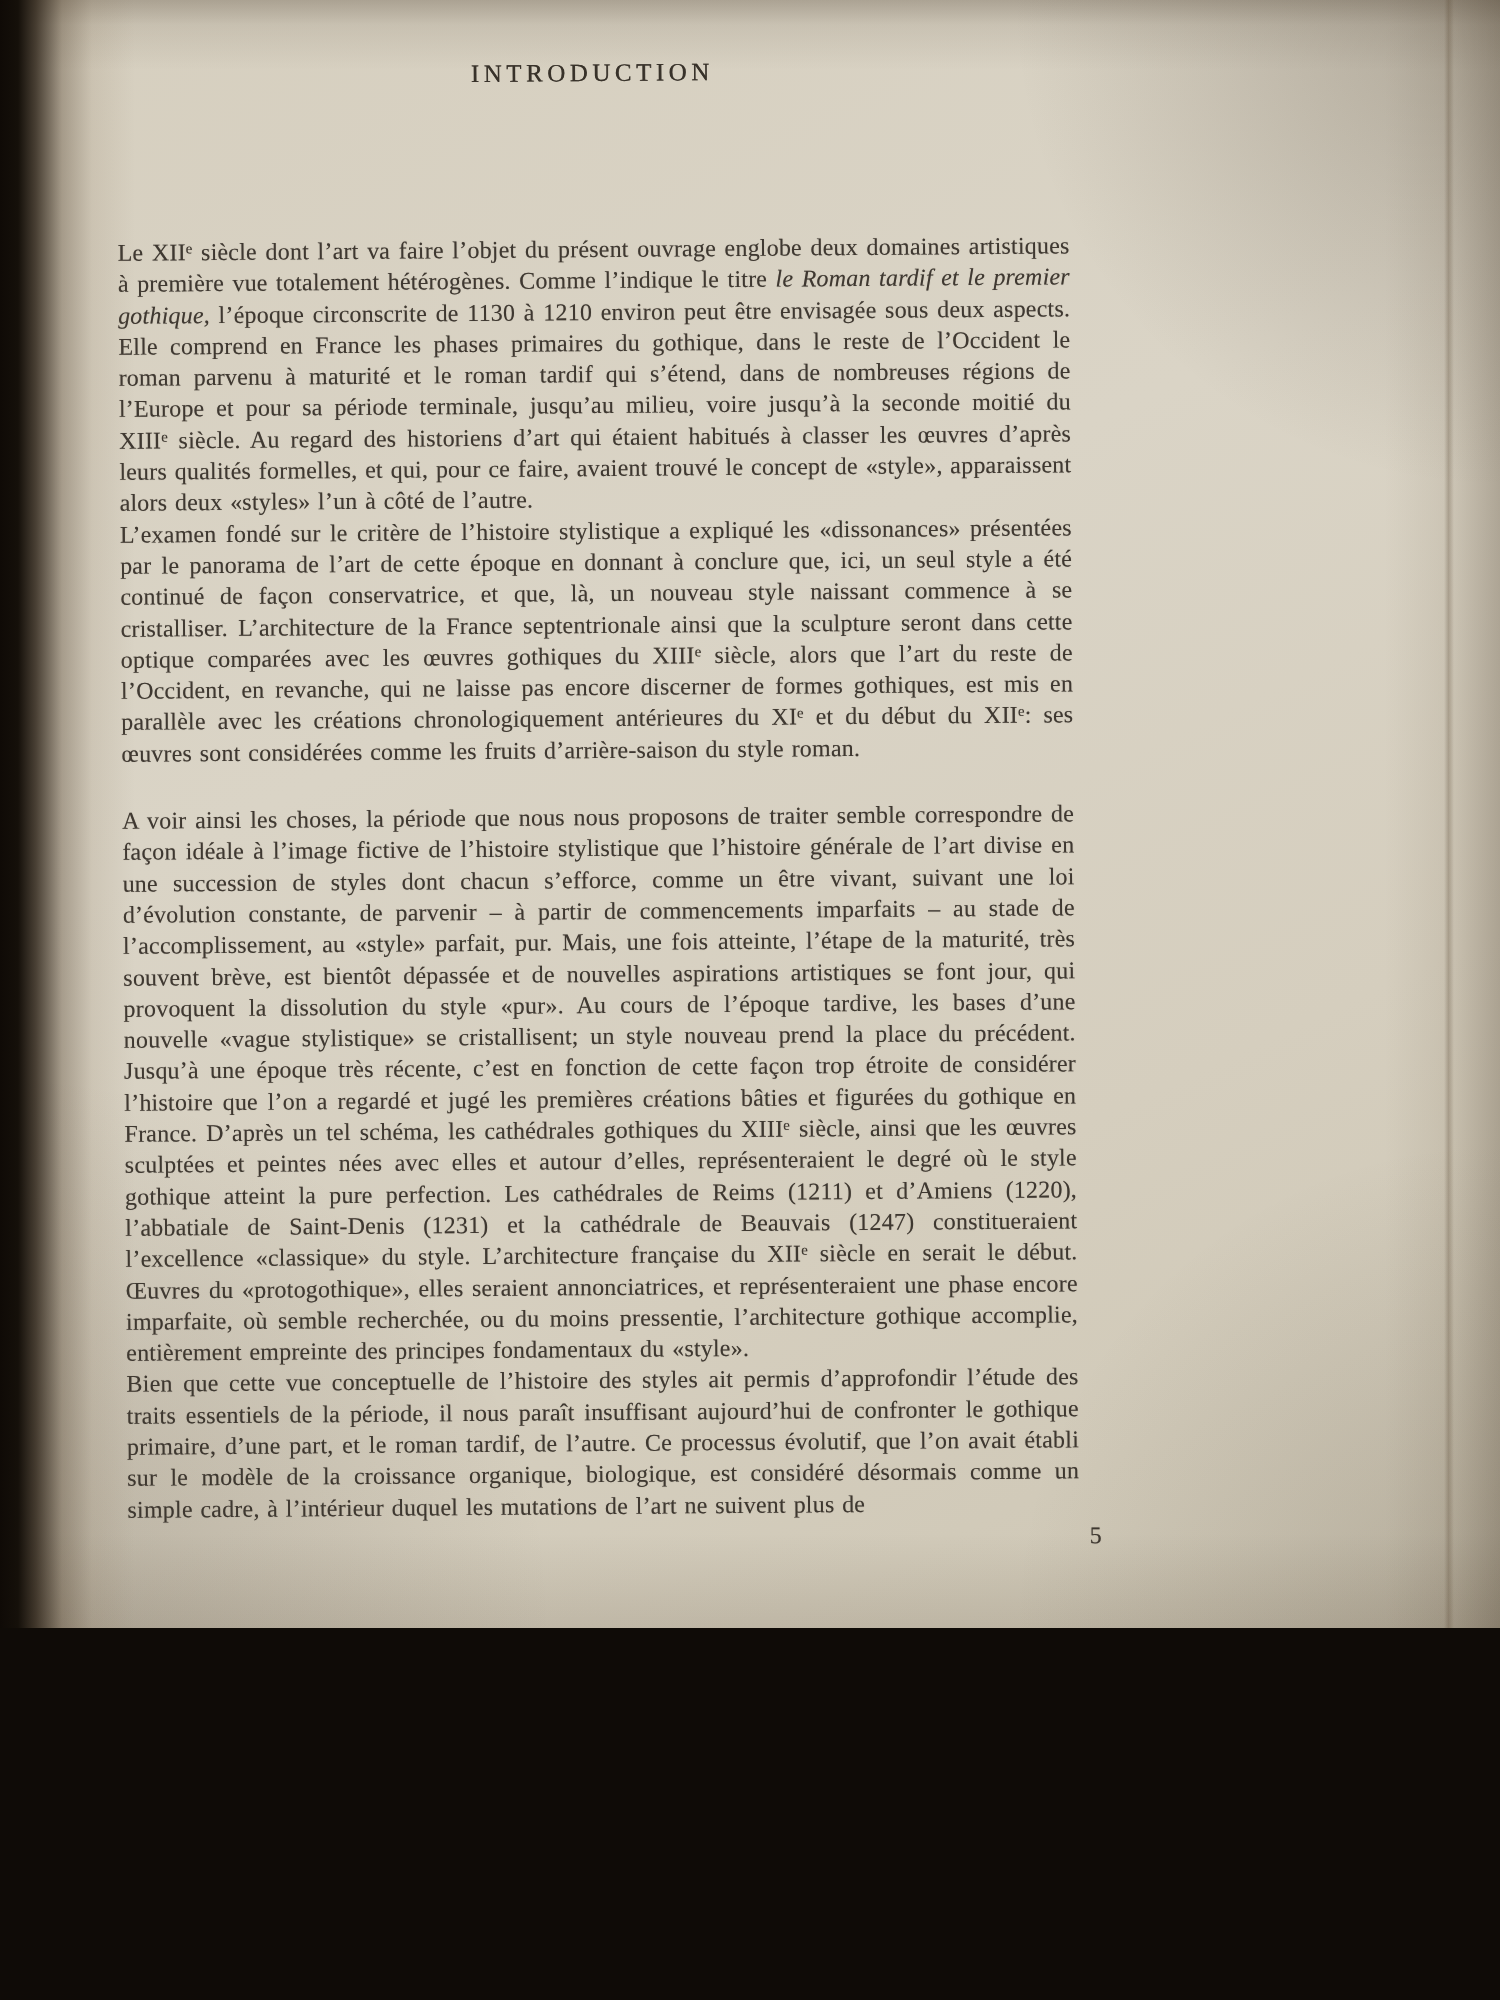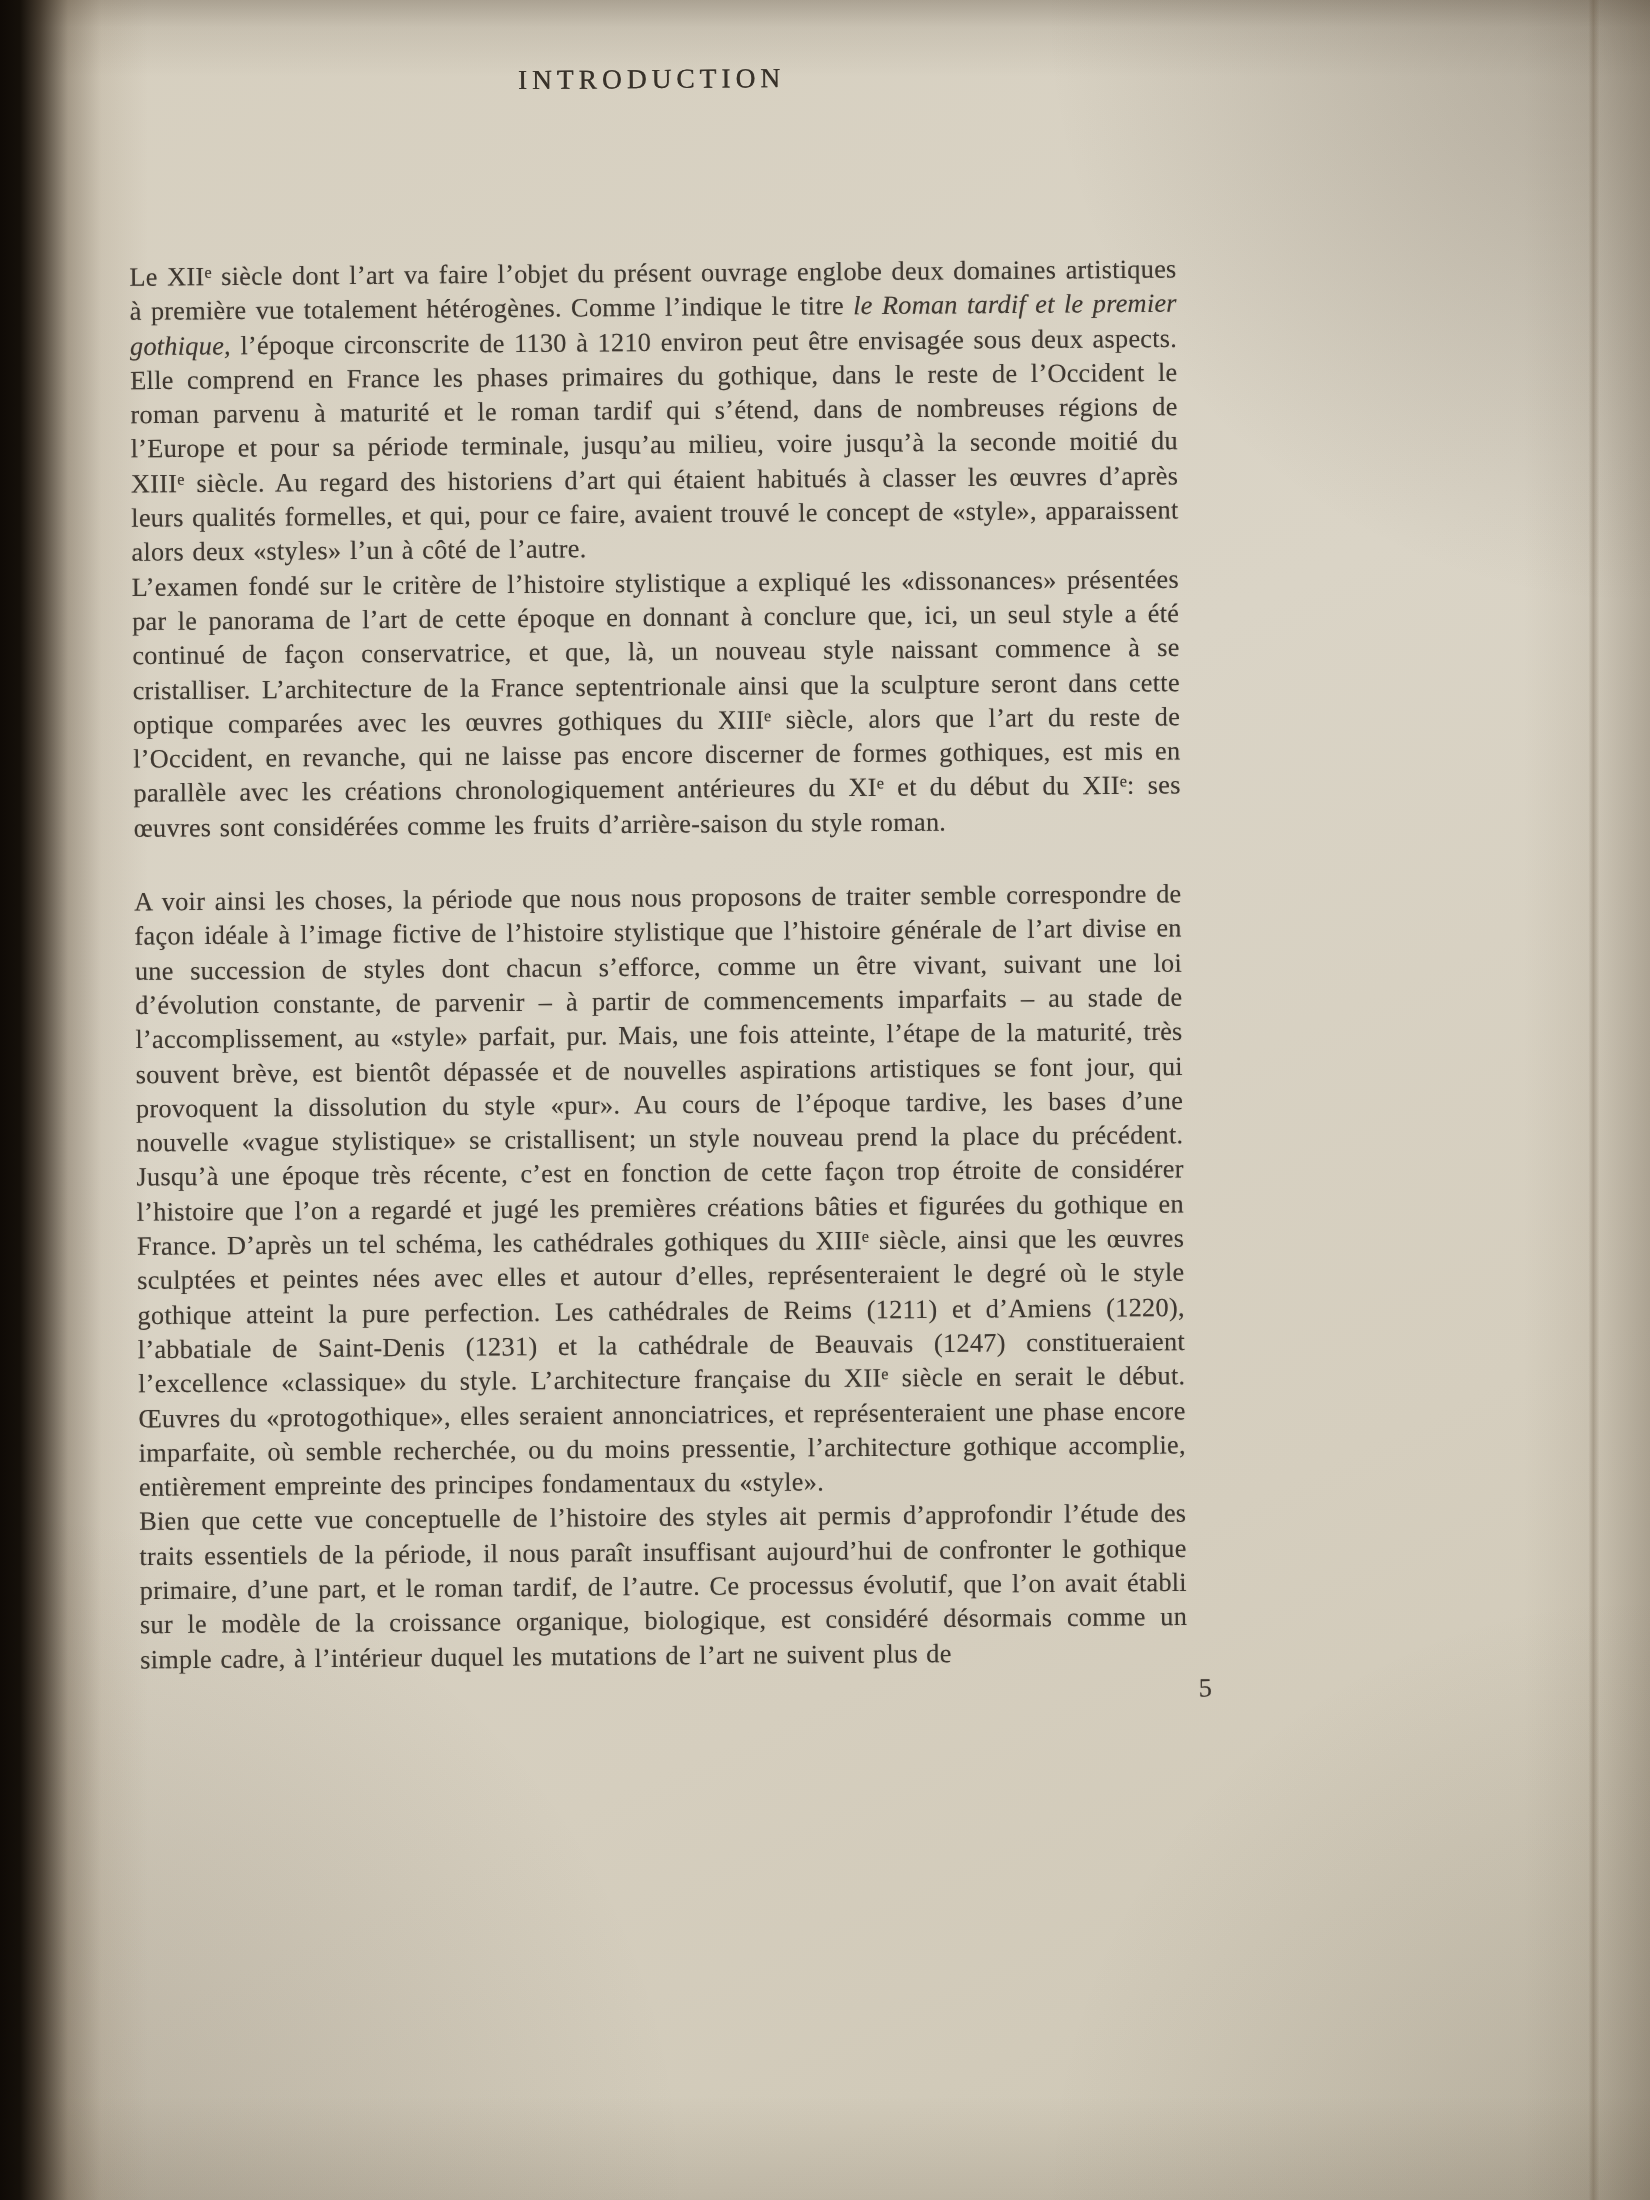--- a/index.html
+++ b/index.html
@@ -10,21 +10,21 @@
     width: 1500px;
     height: 2000px;
     overflow: hidden;
     background: #0f0b07;
     font-family: "Liberation Serif", "DejaVu Serif", serif;
   }
   .photo {
     position: absolute;
     inset: 0;
     width: 1500px;
-    height: 2000px;
+    height: 1628px;
     background:
       radial-gradient(circle at 100% 0%, rgba(60,48,33,0.28) 0%, rgba(0,0,0,0) 22%),
       radial-gradient(circle at 0% 100%, rgba(60,48,33,0.20) 0%, rgba(0,0,0,0) 25%),
       radial-gradient(circle at 100% 100%, rgba(60,48,33,0.18) 0%, rgba(0,0,0,0) 22%),
       linear-gradient(180deg, rgba(70,56,40,0.30) 0px, rgba(70,56,40,0.10) 25px, rgba(0,0,0,0) 70px),
       linear-gradient(270deg, rgba(76,62,44,0.30) 0px, rgba(100,84,62,0.12) 45px, rgba(0,0,0,0) 115px),
       linear-gradient(0deg, rgba(76,62,44,0.14) 0px, rgba(0,0,0,0) 95px),
       linear-gradient(155deg, #d6cfbf 0%, #dad4c6 40%, #d5cebe 70%, #cdc6b4 100%);
   }
   .binding-shadow {

